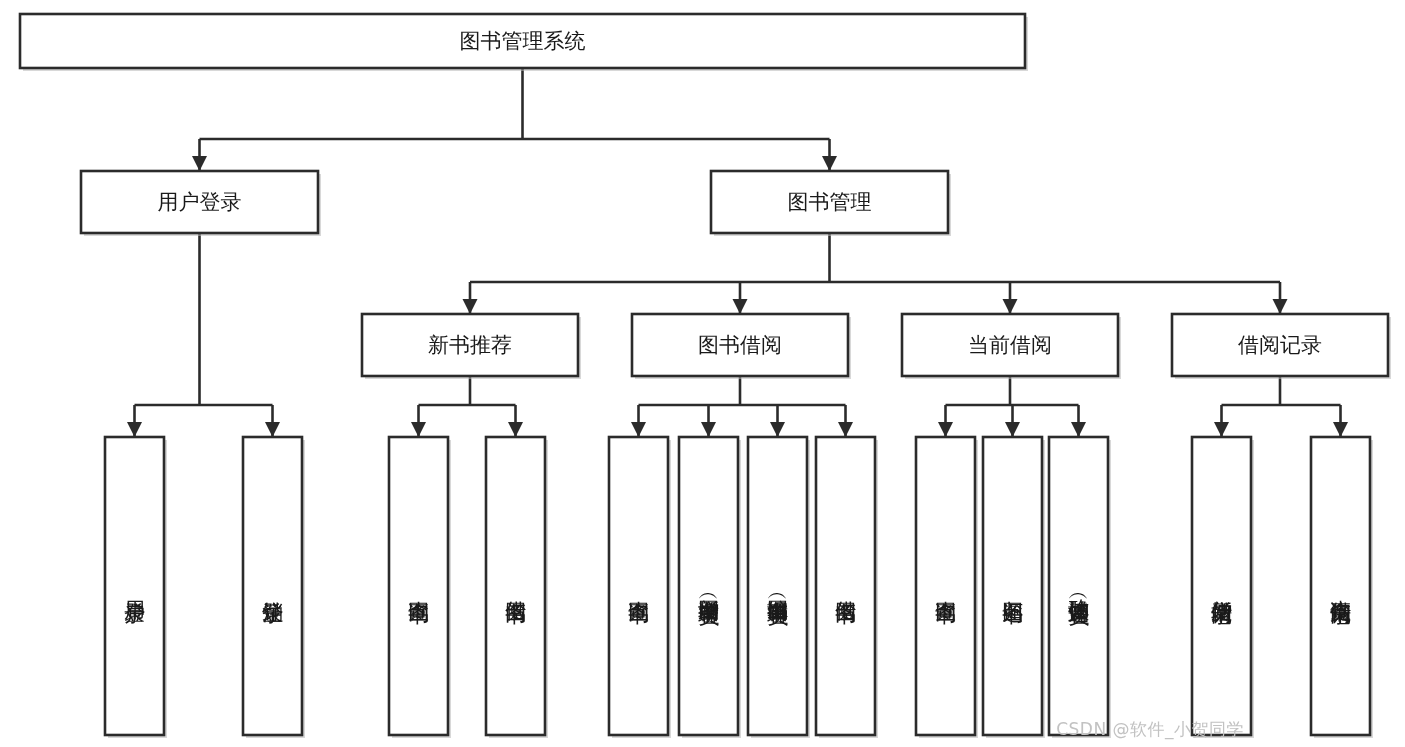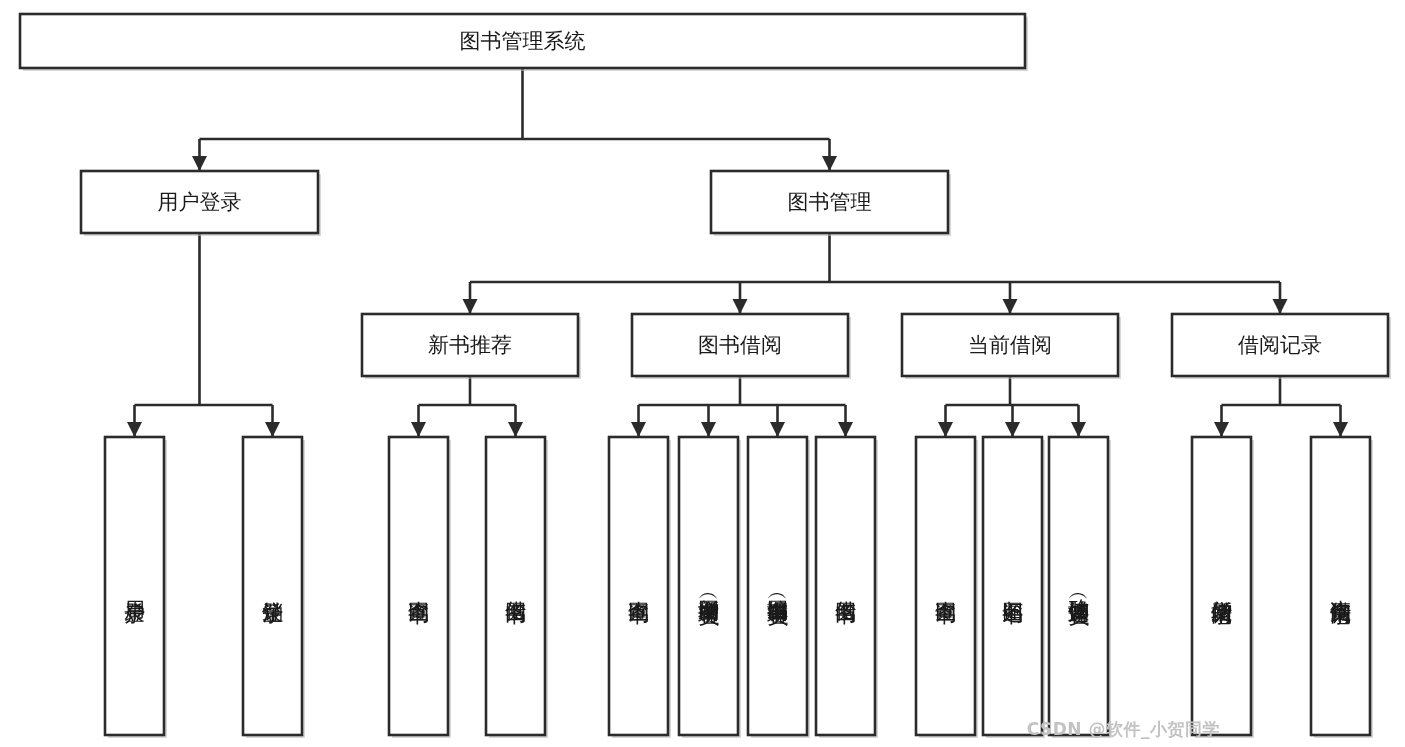--- a/index.html
+++ b/index.html
@@ -11,20 +11,21 @@
     width: 1405px;
     height: 747px;
     font-family: "DejaVu Sans", "Liberation Sans", sans-serif;
     overflow: hidden;
   }
   #diagram-root {
     position: relative;
     width: 1228px;
     height: 747px;
     background: #ffffff;
+    padding-left: 24px;
   }
   svg.flowchart {
     position: absolute;
     top: 0;
     left: 0;
     width: 1405px;
     height: 747px;
     display: block;
   }
   .node-box {
@@ -70,21 +71,20 @@
   }
   .watermark {
     position: absolute;
     right: 8px;
     bottom: 6px;
     font-family: "DejaVu Sans", "Liberation Sans", sans-serif;
     font-size: 17px;
     color: #c2c2c2;
     letter-spacing: 0.5px;
     user-select: none;
-    font-weight: bold;
   }
 </style>
 </head>
 <body>
 
 <div id="diagram-root">
 
   <svg class="flowchart" viewBox="0 0 1405 747">
     <g id="edges-layer">
         <g>

